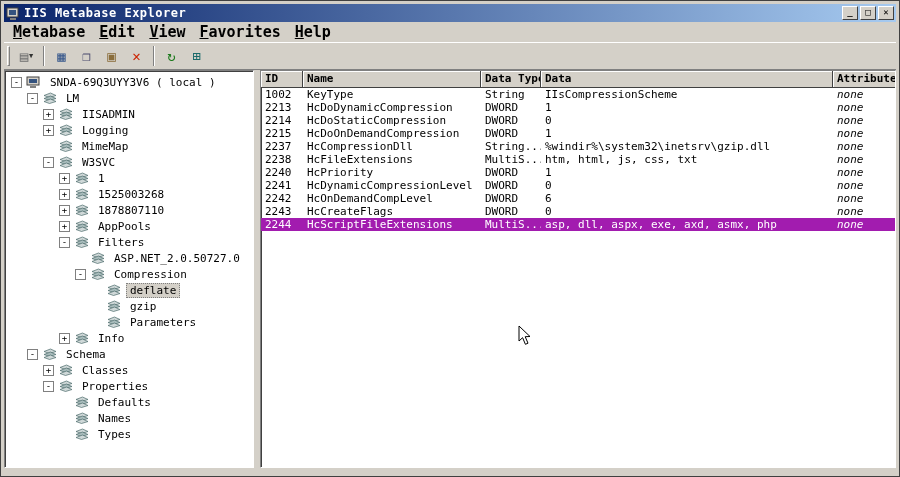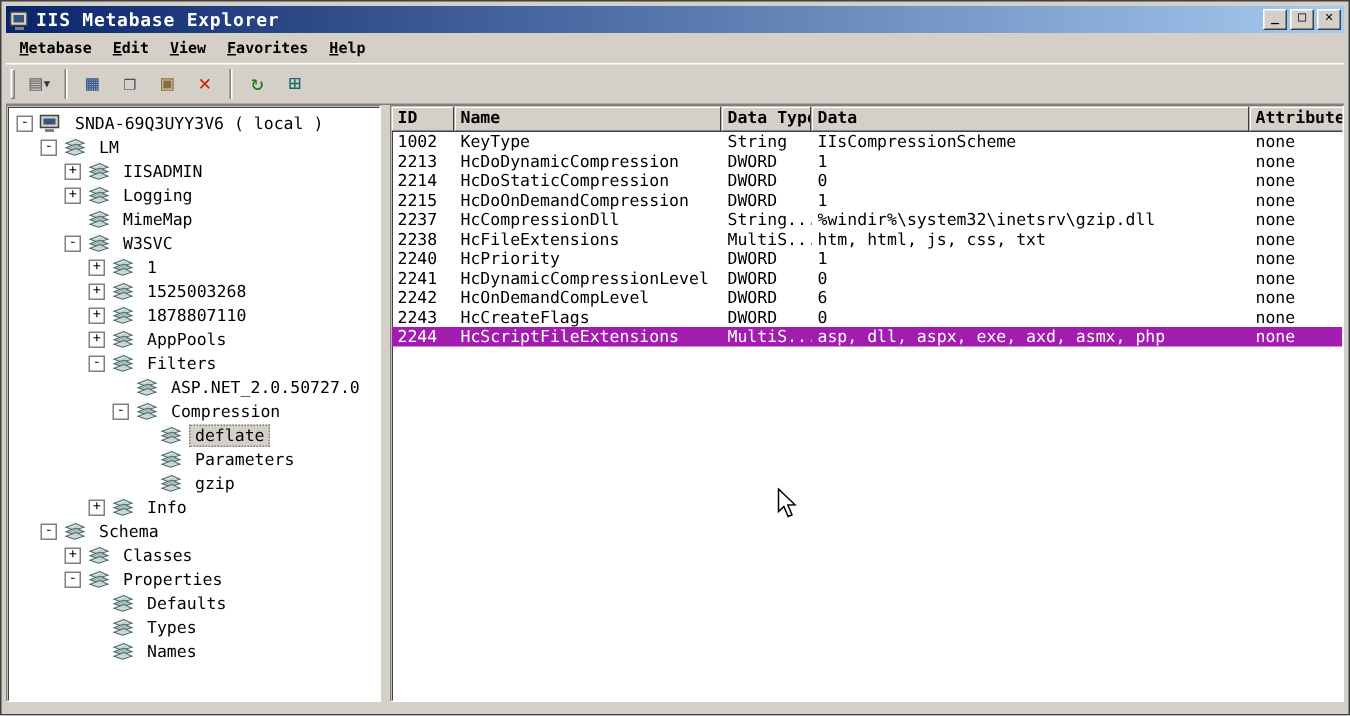--- a/index.html
+++ b/index.html
@@ -24,21 +24,21 @@
     border:1px solid; border-color:#fff #404040 #404040 #fff;
     font-size:9px; line-height:11px; text-align:center; font-weight:bold;
     cursor:default; user-select:none;
   }
   
   .menubar {
     height:20px; flex:0 0 20px; display:flex; align-items:center;
     background:#d4d0c8; padding-left:2px;
   }
   .menu-item {
-    padding:2px 7px; font-size:10px; font-weight:bold; color:#000; cursor:default;
+    padding:2px 7px; font-size:15px; font-weight:bold; color:#000; cursor:default;
   }
   .menu-item u { text-decoration:underline; }
   
   .toolbar {
     height:28px; flex:0 0 28px; display:flex; align-items:center;
     background:#d4d0c8; border-top:1px solid #fff; border-bottom:1px solid #808080;
     padding-left:2px;
   }
   .tb-grip {
     width:3px; height:20px; margin:0 4px 0 1px;
@@ -86,21 +86,21 @@
     border-right:1px solid #404040; border-bottom:1px solid #404040;
     box-shadow:inset 1px 1px 0 #fff;
   }
   .grid-hcell:last-child { flex:1; border-right:none; }
   .grid-body { flex:1; overflow:hidden; }
   .grid-row { display:flex; height:13px; line-height:13px; cursor:default; }
   .grid-row.selected { background:#a21caf; color:#fff; }
   .grid-cell {
     padding-left:4px; font-size:11px; white-space:nowrap; overflow:hidden;
   }
-  .grid-cell:last-child { flex:1; }
+  .grid-cell:last-child { flex:1;font-style:italic; }
   
   .mouse-cursor { position:absolute; pointer-events:none; z-index:99; }
 </style>
 </head>
 <body>
 
 <div class="window">
 
   <div class="titlebar">
     <span class="title-icon">
@@ -312,33 +312,33 @@
         </div>
         <div class="tnode" style="padding-left: 84px;">
           <span class="texp-spacer"></span>
           <span class="ticon">
             <svg width="16" height="13" viewBox="0 0 16 13">
               <path d="M2 3.5 L8.5 1 L14 3.5 L7.5 5.5 Z" fill="#cfd8d8" stroke="#4a6a6a" stroke-width="0.7"></path>
               <path d="M2 6.5 L8.5 4 L14 6.5 L7.5 8.5 Z" fill="#a9bcbc" stroke="#4a6a6a" stroke-width="0.7"></path>
               <path d="M2 9.5 L8.5 7 L14 9.5 L7.5 11.5 Z" fill="#cfd8d8" stroke="#4a6a6a" stroke-width="0.7"></path>
             </svg>
           </span>
+          <span class="tlabel">gzip</span>
+        </div>
+        <div class="tnode" style="padding-left: 84px;">
+          <span class="texp-spacer"></span>
+          <span class="ticon">
+            <svg width="16" height="13" viewBox="0 0 16 13">
+              <path d="M2 3.5 L8.5 1 L14 3.5 L7.5 5.5 Z" fill="#cfd8d8" stroke="#4a6a6a" stroke-width="0.7"></path>
+              <path d="M2 6.5 L8.5 4 L14 6.5 L7.5 8.5 Z" fill="#a9bcbc" stroke="#4a6a6a" stroke-width="0.7"></path>
+              <path d="M2 9.5 L8.5 7 L14 9.5 L7.5 11.5 Z" fill="#cfd8d8" stroke="#4a6a6a" stroke-width="0.7"></path>
+            </svg>
+          </span>
           <span class="tlabel">Parameters</span>
         </div>
-        <div class="tnode" style="padding-left: 84px;">
-          <span class="texp-spacer"></span>
-          <span class="ticon">
-            <svg width="16" height="13" viewBox="0 0 16 13">
-              <path d="M2 3.5 L8.5 1 L14 3.5 L7.5 5.5 Z" fill="#cfd8d8" stroke="#4a6a6a" stroke-width="0.7"></path>
-              <path d="M2 6.5 L8.5 4 L14 6.5 L7.5 8.5 Z" fill="#a9bcbc" stroke="#4a6a6a" stroke-width="0.7"></path>
-              <path d="M2 9.5 L8.5 7 L14 9.5 L7.5 11.5 Z" fill="#cfd8d8" stroke="#4a6a6a" stroke-width="0.7"></path>
-            </svg>
-          </span>
-          <span class="tlabel">gzip</span>
-        </div>
         <div class="tnode" style="padding-left: 52px;">
           <span class="texp">+</span>
           <span class="ticon">
             <svg width="16" height="13" viewBox="0 0 16 13">
               <path d="M2 3.5 L8.5 1 L14 3.5 L7.5 5.5 Z" fill="#cfd8d8" stroke="#4a6a6a" stroke-width="0.7"></path>
               <path d="M2 6.5 L8.5 4 L14 6.5 L7.5 8.5 Z" fill="#a9bcbc" stroke="#4a6a6a" stroke-width="0.7"></path>
               <path d="M2 9.5 L8.5 7 L14 9.5 L7.5 11.5 Z" fill="#cfd8d8" stroke="#4a6a6a" stroke-width="0.7"></path>
             </svg>
           </span>
           <span class="tlabel">Info</span>
@@ -389,32 +389,32 @@
         </div>
         <div class="tnode" style="padding-left: 52px;">
           <span class="texp-spacer"></span>
           <span class="ticon">
             <svg width="16" height="13" viewBox="0 0 16 13">
               <path d="M2 3.5 L8.5 1 L14 3.5 L7.5 5.5 Z" fill="#cfd8d8" stroke="#4a6a6a" stroke-width="0.7"></path>
               <path d="M2 6.5 L8.5 4 L14 6.5 L7.5 8.5 Z" fill="#a9bcbc" stroke="#4a6a6a" stroke-width="0.7"></path>
               <path d="M2 9.5 L8.5 7 L14 9.5 L7.5 11.5 Z" fill="#cfd8d8" stroke="#4a6a6a" stroke-width="0.7"></path>
             </svg>
           </span>
+          <span class="tlabel">Names</span>
+        </div>
+        <div class="tnode" style="padding-left: 52px;">
+          <span class="texp-spacer"></span>
+          <span class="ticon">
+            <svg width="16" height="13" viewBox="0 0 16 13">
+              <path d="M2 3.5 L8.5 1 L14 3.5 L7.5 5.5 Z" fill="#cfd8d8" stroke="#4a6a6a" stroke-width="0.7"></path>
+              <path d="M2 6.5 L8.5 4 L14 6.5 L7.5 8.5 Z" fill="#a9bcbc" stroke="#4a6a6a" stroke-width="0.7"></path>
+              <path d="M2 9.5 L8.5 7 L14 9.5 L7.5 11.5 Z" fill="#cfd8d8" stroke="#4a6a6a" stroke-width="0.7"></path>
+            </svg>
+          </span>
           <span class="tlabel">Types</span>
-        </div>
-        <div class="tnode" style="padding-left: 52px;">
-          <span class="texp-spacer"></span>
-          <span class="ticon">
-            <svg width="16" height="13" viewBox="0 0 16 13">
-              <path d="M2 3.5 L8.5 1 L14 3.5 L7.5 5.5 Z" fill="#cfd8d8" stroke="#4a6a6a" stroke-width="0.7"></path>
-              <path d="M2 6.5 L8.5 4 L14 6.5 L7.5 8.5 Z" fill="#a9bcbc" stroke="#4a6a6a" stroke-width="0.7"></path>
-              <path d="M2 9.5 L8.5 7 L14 9.5 L7.5 11.5 Z" fill="#cfd8d8" stroke="#4a6a6a" stroke-width="0.7"></path>
-            </svg>
-          </span>
-          <span class="tlabel">Names</span>
         </div>
       </div>
     <div class="splitter"></div>
     <div class="table-panel">
       <div class="grid-header">
           <div class="grid-hcell" style="flex: 0 0 42px;">ID</div>
           <div class="grid-hcell" style="flex: 0 0 178px;">Name</div>
           <div class="grid-hcell" style="flex: 0 0 60px;">Data Type</div>
           <div class="grid-hcell" style="flex: 0 0 292px;">Data</div>
           <div class="grid-hcell">Attributes</div>

